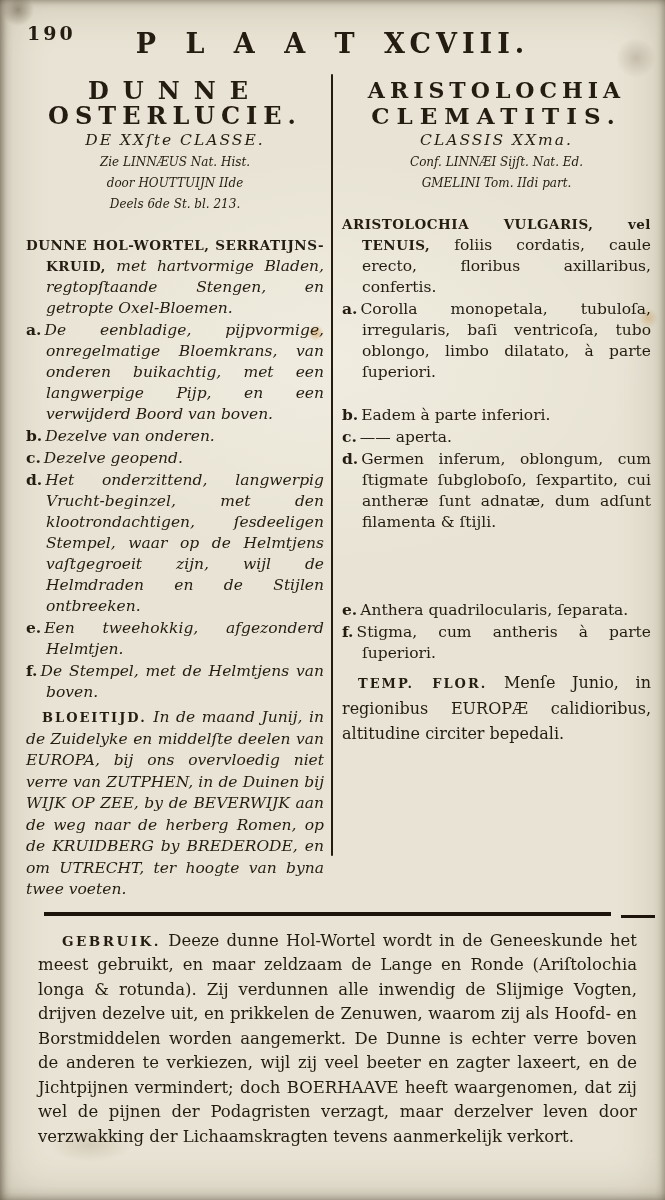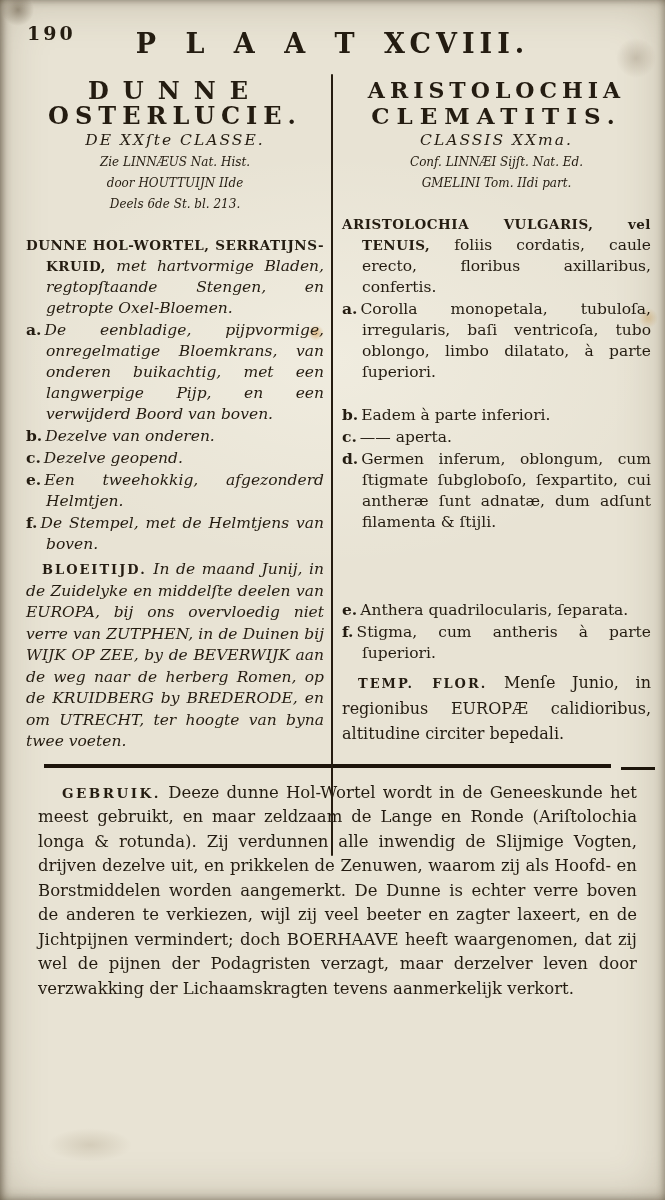--- a/index.html
+++ b/index.html
@@ -87,20 +87,21 @@
         <span class="ref">Zie LINNÆUS Nat. Hist.</span>
         <span class="ref">door HOUTTUIJN IIde</span>
         <span class="ref">Deels 6de St. bl. 213.</span>
       </div>
       <div class="bodytext desc">
         <span class="desc-lead">DUNNE HOL-WORTEL, SERRATIJNS-KRUID,</span><span class="desc-rest"> met hartvormige Bladen, regtopſtaande Stengen, en getropte Oxel-Bloemen.</span>
       </div>
       <div class="bodytext item"><span class="item-label">a.</span><span class="item-text">De eenbladige, pijpvormige, onregelmatige Bloemkrans, van onderen buikachtig, met een langwerpige Pijp, en een verwijderd Boord van boven.</span></div>
       <div class="bodytext item"><span class="item-label">b.</span><span class="item-text">Dezelve van onderen.</span></div>
       <div class="bodytext item"><span class="item-label">c.</span><span class="item-text">Dezelve geopend.</span></div>
+      <div class="bodytext item"><span class="item-label">d.</span><span class="item-text">Het onderzittend, langwerpig Vrucht-beginzel, met den klootrondachtigen, ſesdeeligen Stempel, waar op de Helmtjens vaſtgegroeit zijn, wijl de Helmdraden en de Stijlen ontbreeken.</span></div>
       <div class="bodytext item"><span class="item-label">e.</span><span class="item-text">Een tweehokkig, afgezonderd Helmtjen.</span></div>
       <div class="bodytext item"><span class="item-label">f.</span><span class="item-text">De Stempel, met de Helmtjens van boven.</span></div>
       <div class="bodytext bloom">
         <span class="bloom-lead">BLOEITIJD.</span><span> In de maand Junij, in de Zuidelyke en middelſte deelen van EUROPA, bij ons overvloedig niet verre van ZUTPHEN, in de Duinen bij WIJK OP ZEE, by de BEVERWIJK aan de weg naar de herberg Romen, op de KRUIDBERG by BREDERODE, en om UTRECHT, ter hoogte van byna twee voeten.</span>
       </div>
     </div>
 
     <div class="col col-right">
       <div class="col-title t1-right">ARISTOLOCHIA</div>
       <div class="col-title t2-right">CLEMATITIS.</div>

